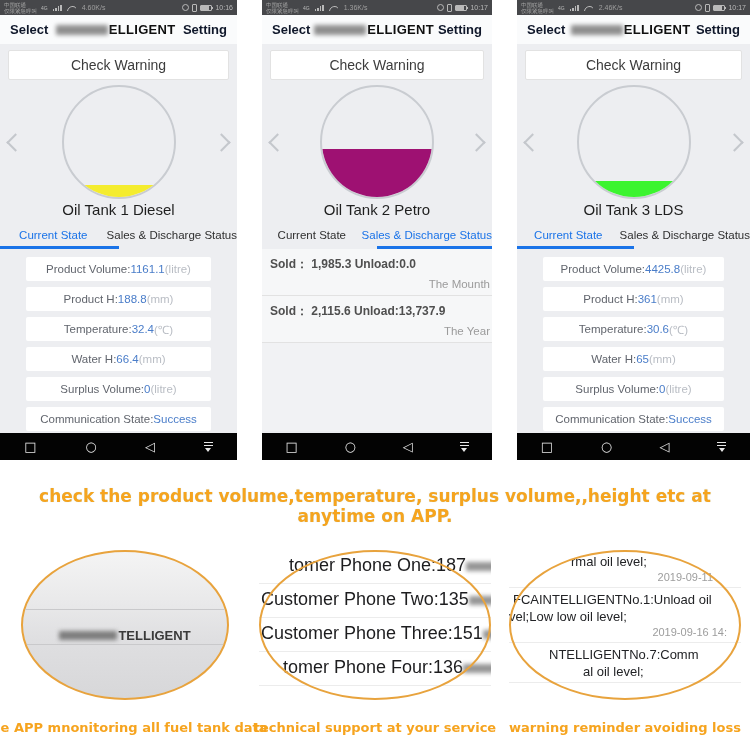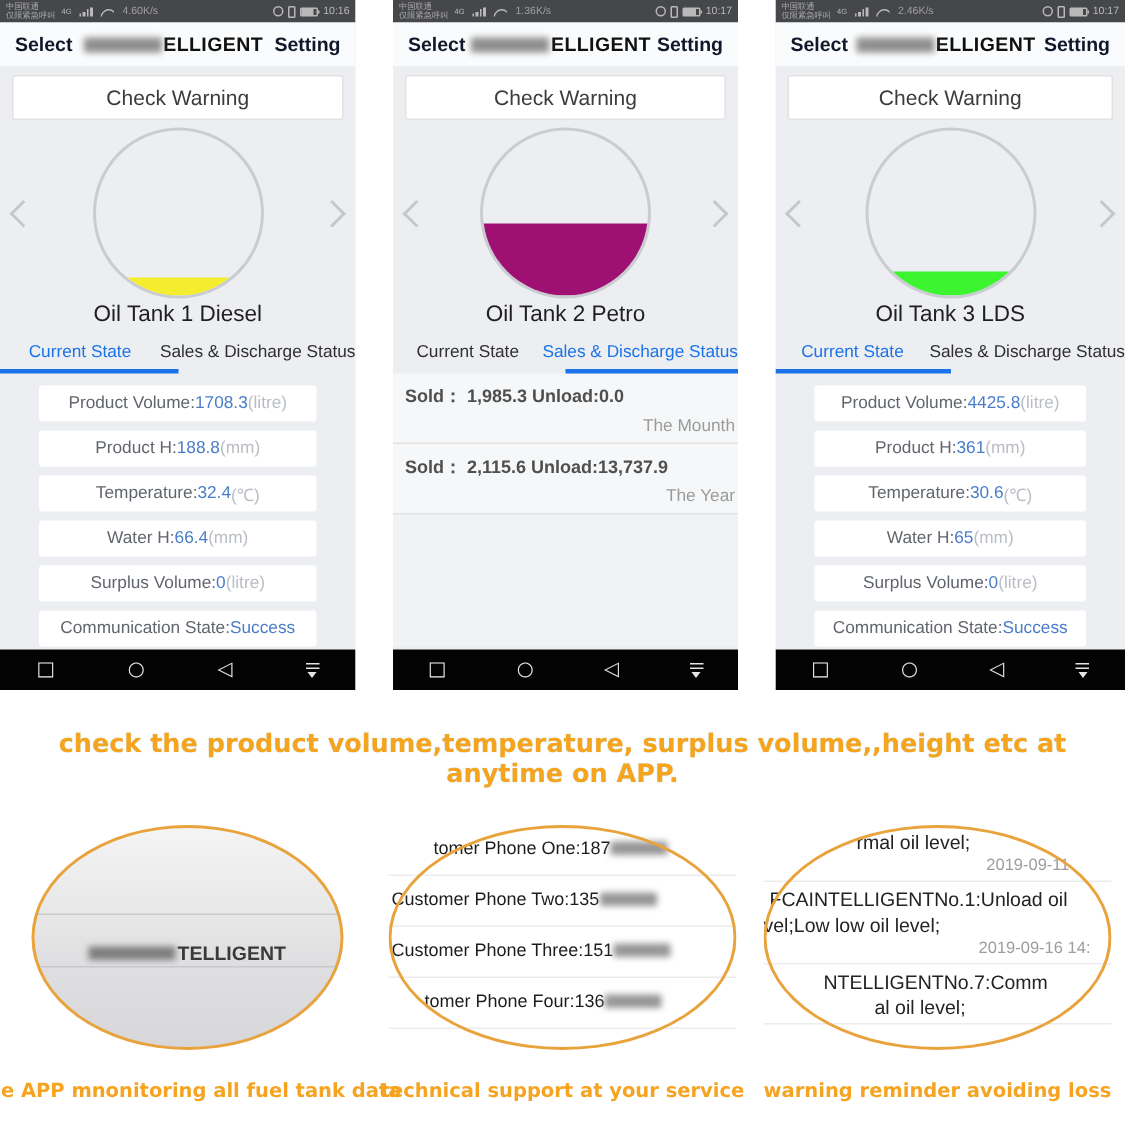--- a/index.html
+++ b/index.html
@@ -73,21 +73,21 @@
   .fig { width:250px; display:flex; flex-direction:column; align-items:center; }
   .fig-caption { margin-top:20px; color:#f6a41f; font-size:13px; font-weight:700; font-family:"DejaVu Sans", sans-serif; text-align:center; white-space:nowrap; }
 
   .ellipse1 { width:208px; height:150px; border:2px solid #e8a33d; border-radius:50%; overflow:hidden; background:linear-gradient(#f4f4f4 0%, #e9e9ea 35%, #dfdfe1 60%, #d7d7d9 100%); position:relative; }
   .e1-line { position:absolute; left:0; right:0; height:1px; background:#c9c9cb; }
   .e1-brand { position:absolute; top:52%; left:0; right:0; display:flex; align-items:center; justify-content:center; font-size:13px; font-weight:700; color:#3a3a3a; }
   .e1-brand .censor { width:58px; height:9px; margin-right:1px; background:#7d7d7d; }
 
   .shotbox { position:relative; width:232px; height:150px; overflow:hidden; background:#fff; }
   .ellipse-border { position:absolute; inset:0; border:2px solid #e8a33d; border-radius:50%; pointer-events:none; }
-  .ph-row { font-size:12px; color:#1d1d1f; height:34px; line-height:30px; border-bottom:1px solid #ececec; white-space:nowrap; }
+  .ph-row { font-size:18px; color:#1d1d1f; height:34px; line-height:30px; border-bottom:1px solid #ececec; white-space:nowrap; }
   .ph-row:last-child { border-bottom:none; }
   .ph-row .censor { width:38px; height:9px; vertical-align:middle; background:#969696; }
 
   .warn-row { border-bottom:1px solid #ececec; padding:3px 0 2px; }
   .warn-row:last-child { border-bottom:none; }
   .warn-line { font-size:13px; color:#222326; line-height:17px; white-space:nowrap; }
   .warn-date { font-size:11px; color:#9d9d9d; text-align:right; line-height:15px; }
 </style>
 </head>
 <body>
@@ -133,21 +133,21 @@
       </div>
       <div class="tank-name">Oil Tank 1 Diesel</div>
       <div class="tabs">
         <div class="tab active">Current State</div>
         <div class="tab">Sales &amp; Discharge Status</div>
         <div class="tab-underline" style="left: 0%;"></div>
       </div>
       <div class="fields">
         <div class="field">
             <span>Product Volume:</span>
-            <span class="value">1708.3</span>
+            <span class="value">1161.1</span>
             <span class="unit">(litre)</span>
           </div>
         <div class="field">
             <span>Product H:</span>
             <span class="value">188.8</span>
             <span class="unit">(mm)</span>
           </div>
         <div class="field">
             <span>Temperature:</span>
             <span class="value">32.4</span>

